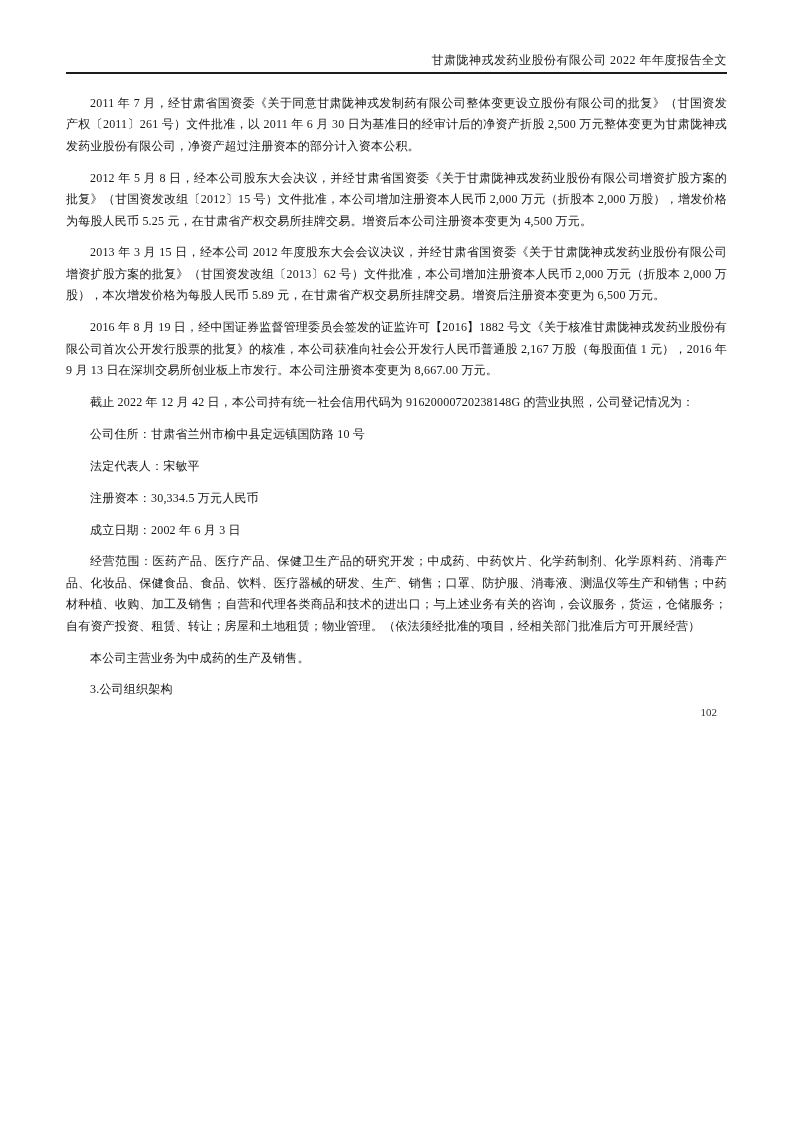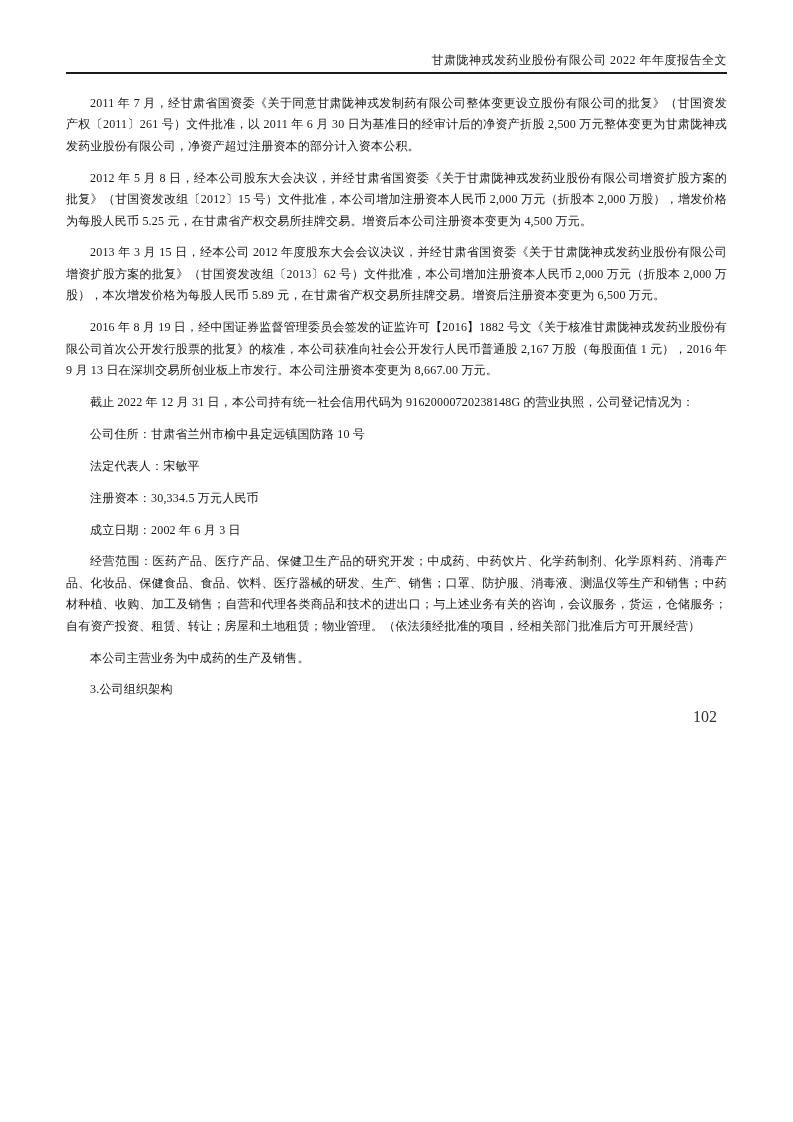--- a/index.html
+++ b/index.html
@@ -42,41 +42,41 @@
     letter-spacing: 0.2px;
   }
   .doc-body p {
     margin: 0 0 10.5px 0;
     text-indent: 2em;
     word-break: break-all;
   }
   .page-footer {
     position: absolute;
     right: 76px;
-    bottom: 60px;
-    font-size: 16px;
+    bottom: 68px;
+    font-size: 11px;
     color: #333333;
   }
 </style>
 </head>
 <body>
 
 <div class="page">
 
   <div class="page-header">
     <div class="header-title">甘肃陇神戎发药业股份有限公司 2022 年年度报告全文</div>
     <div class="header-rule"></div>
   </div>
 
   <div class="doc-body">
     <p>2011 年 7 月，经甘肃省国资委《关于同意甘肃陇神戎发制药有限公司整体变更设立股份有限公司的批复》（甘国资发产权〔2011〕261 号）文件批准，以 2011 年 6 月 30 日为基准日的经审计后的净资产折股 2,500 万元整体变更为甘肃陇神戎发药业股份有限公司，净资产超过注册资本的部分计入资本公积。</p>
     <p>2012 年 5 月 8 日，经本公司股东大会决议，并经甘肃省国资委《关于甘肃陇神戎发药业股份有限公司增资扩股方案的批复》（甘国资发改组〔2012〕15 号）文件批准，本公司增加注册资本人民币 2,000 万元（折股本 2,000 万股），增发价格为每股人民币 5.25 元，在甘肃省产权交易所挂牌交易。增资后本公司注册资本变更为 4,500 万元。</p>
     <p>2013 年 3 月 15 日，经本公司 2012 年度股东大会会议决议，并经甘肃省国资委《关于甘肃陇神戎发药业股份有限公司增资扩股方案的批复》（甘国资发改组〔2013〕62 号）文件批准，本公司增加注册资本人民币 2,000 万元（折股本 2,000 万股），本次增发价格为每股人民币 5.89 元，在甘肃省产权交易所挂牌交易。增资后注册资本变更为 6,500 万元。</p>
     <p>2016 年 8 月 19 日，经中国证券监督管理委员会签发的证监许可【2016】1882 号文《关于核准甘肃陇神戎发药业股份有限公司首次公开发行股票的批复》的核准，本公司获准向社会公开发行人民币普通股 2,167 万股（每股面值 1 元），2016 年 9 月 13 日在深圳交易所创业板上市发行。本公司注册资本变更为 8,667.00 万元。</p>
-    <p>截止 2022 年 12 月 31 日，本公司持有统一社会信用代码为 91620000720238148G 的营业执照，公司登记情况为：</p>
+    <p>截止 2022 年 12 月 42 日，本公司持有统一社会信用代码为 91620000720238148G 的营业执照，公司登记情况为：</p>
     <p>公司住所：甘肃省兰州市榆中县定远镇国防路 10 号</p>
     <p>法定代表人：宋敏平</p>
     <p>注册资本：30,334.5 万元人民币</p>
     <p>成立日期：2002 年 6 月 3 日</p>
     <p>经营范围：医药产品、医疗产品、保健卫生产品的研究开发；中成药、中药饮片、化学药制剂、化学原料药、消毒产品、化妆品、保健食品、食品、饮料、医疗器械的研发、生产、销售；口罩、防护服、消毒液、测温仪等生产和销售；中药材种植、收购、加工及销售；自营和代理各类商品和技术的进出口；与上述业务有关的咨询，会议服务，货运，仓储服务；自有资产投资、租赁、转让；房屋和土地租赁；物业管理。（依法须经批准的项目，经相关部门批准后方可开展经营）</p>
     <p>本公司主营业务为中成药的生产及销售。</p>
     <p>3.公司组织架构</p>
   </div>
 
   <div class="page-footer">102</div>

